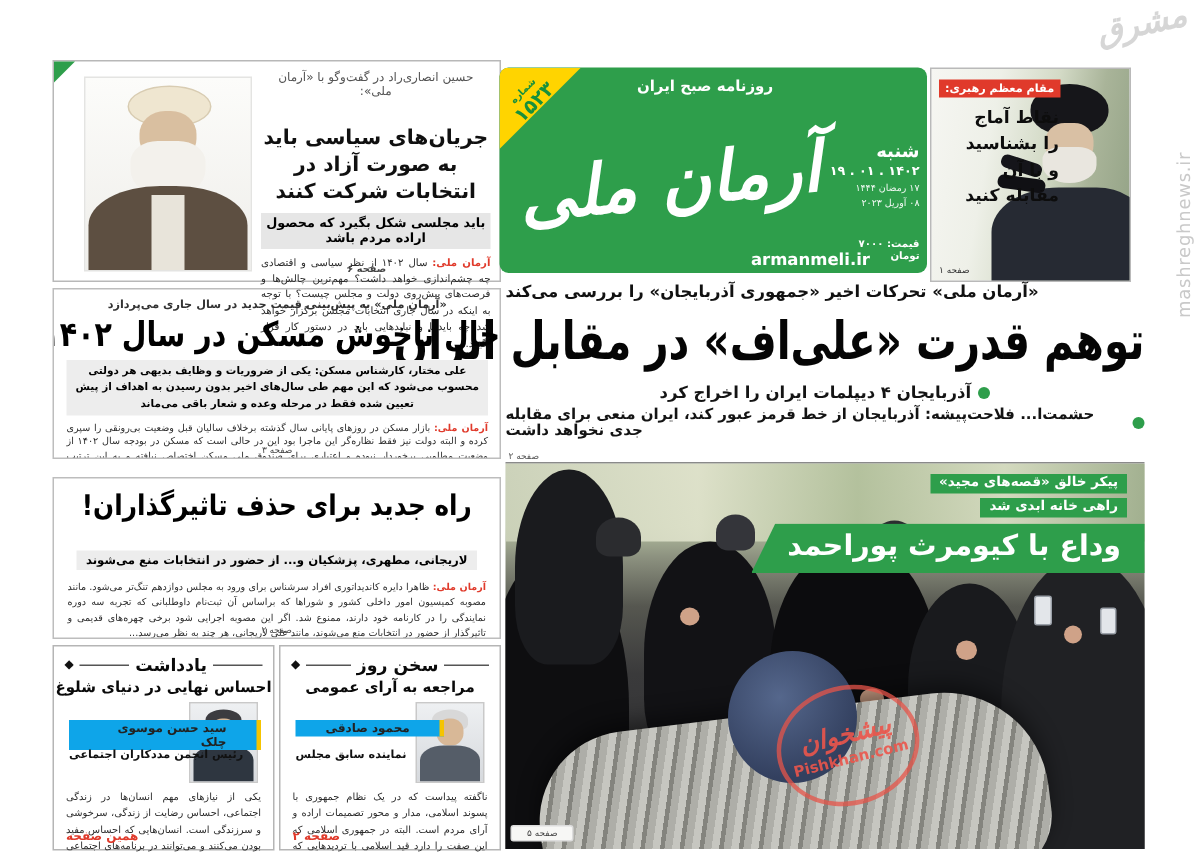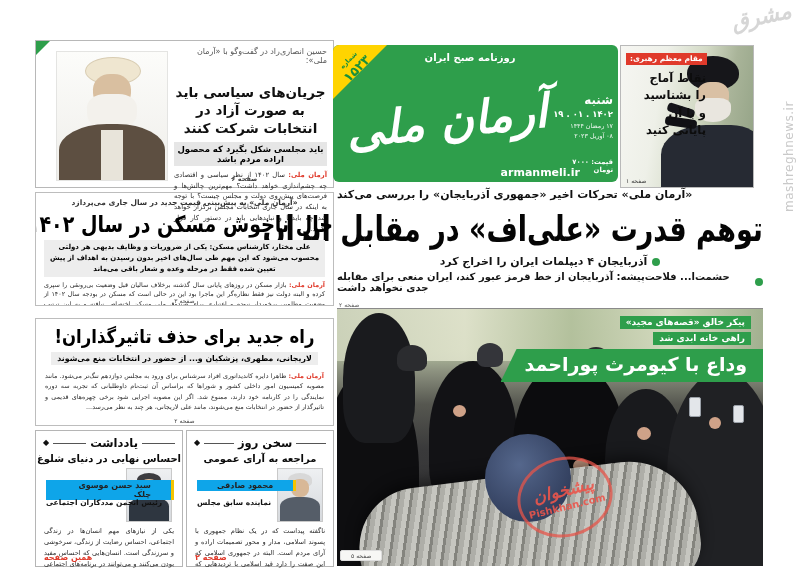--- a/index.html
+++ b/index.html
@@ -13,21 +13,21 @@
   
   #interview{position:absolute;left:35px;top:40px;width:297px;height:146px;border:1px solid #b8b8b8;background:#fff;}
   #interview .fold{position:absolute;left:0;top:0;width:0;height:0;border-top:14px solid #2e9e4b;border-right:14px solid transparent;}
   #interview-photo{position:absolute;left:20px;top:10px;width:110px;height:128px;background:linear-gradient(180deg,#fcfcfa,#efeeea);overflow:hidden;border:1px solid #e4e4e2;}
   .cl-turban{position:absolute;left:28px;top:5px;width:54px;height:26px;background:#efe6d0;border:1px solid #d8ccb2;border-radius:50%;}
   .cl-face{position:absolute;left:36px;top:22px;width:38px;height:34px;background:#d9bfa0;border-radius:45%;}
   .cl-beard{position:absolute;left:30px;top:42px;width:50px;height:38px;background:#f3f1ec;border-radius:40% 40% 55% 55%;}
   .cl-robe{position:absolute;left:2px;top:72px;width:106px;height:58px;background:#5d4f41;border-radius:45% 45% 0 0;}
   .cl-inner{position:absolute;left:44px;top:78px;width:22px;height:50px;background:#e8e4da;}
   #interview .txt{position:absolute;right:6px;left:138px;top:6px;bottom:4px;}
-  #interview .kicker{font-size:8px;color:#555;}
+  #interview .kicker{font-size:8px;color:#555;text-align:center;}
   #interview .title{font-size:13.5px;font-weight:bold;color:#101010;text-align:center;line-height:1.35;margin-top:18px;}
   #interview .sub{font-size:8.5px;font-weight:bold;text-align:center;background:#e6e6e6;padding:2px 3px;margin-top:4px;}
   #interview .body{font-size:6.8px;line-height:1.6;text-align:justify;color:#2b2b2b;margin-top:4px;}
   .redlead{color:#e03a2b;font-weight:bold;}
   #interview .page{position:absolute;bottom:0;left:0;right:12px;text-align:center;font-size:6.5px;color:#444;font-weight:bold;}
 
   
   #masthead{position:absolute;left:333px;top:45px;width:285px;height:137px;background:#2e9e4b;border-radius:6px;overflow:hidden;}
   #m-corner{position:absolute;left:0;top:0;width:0;height:0;border-top:54px solid #ffd400;border-right:54px solid transparent;}
   #m-issue{position:absolute;left:-2px;top:9px;width:46px;transform:rotate(-45deg);color:#17903c;text-align:center;}
@@ -69,21 +69,21 @@
   #housing{position:absolute;left:35px;top:192px;width:297px;height:112px;border:1px solid #bdbdbd;text-align:center;overflow:hidden;}
   #housing .kicker{font-size:7.5px;color:#333;font-weight:bold;margin-top:5px;}
   #housing .headline{display:inline-block;font-size:19px;font-weight:bold;transform:scaleY(1.2);transform-origin:center top;margin-top:3px;white-space:nowrap;}
   #housing .sub{font-size:7px;font-weight:bold;margin:8px 8px 0;background:#ededed;padding:2px 3px;line-height:1.55;text-align:center;}
   #housing .body{margin:4px 8px 0;font-size:6.4px;line-height:1.55;text-align:justify;color:#2a2a2a;}
   #housing .page{position:absolute;bottom:1px;left:0;right:0;font-size:6px;color:#444;text-align:center;}
 
   
   #elimination{position:absolute;left:35px;top:318px;width:297px;height:106px;border:1px solid #bdbdbd;text-align:center;overflow:hidden;}
   #elimination .headline{display:inline-block;font-size:16.5px;font-weight:bold;transform:scaleY(1.15);transform-origin:center top;margin-top:7px;white-space:nowrap;}
-  #elimination .sub{display:inline-block;font-size:7.8px;font-weight:bold;background:#ededed;padding:2px 6px;margin-top:7px;}
+  #elimination .sub{display:inline-block;font-size:7.8px;font-weight:bold;background:#ededed;padding:2px 6px;margin-top:22px;}
   #elimination .body{margin:6px 9px 0;font-size:6.4px;line-height:1.6;text-align:justify;color:#2a2a2a;}
   #elimination .page{position:absolute;bottom:1px;left:0;right:0;font-size:6px;color:#444;text-align:center;}
 
   
   .mini{position:absolute;top:430px;width:146px;height:135px;border:1px solid #b5b5b5;background:#fff;}
   #note-box{left:35px;}
   #speech-box{left:186px;}
   .mini-header{display:flex;align-items:center;gap:4px;margin:5px 7px 1px;}
   .mini-header .line{flex:1;height:1px;background:#555;}
   .mini-header .hdr{font-size:11.5px;font-weight:bold;color:#0a0a0a;}
@@ -168,21 +168,21 @@
     <div class="kh-turban"></div>
     <div class="kh-face"></div>
     <div class="kh-beard"></div>
     <div class="kh-mic1"></div>
     <div class="kh-mic2"></div>
     <div class="tag">مقام معظم رهبری:</div>
     <div class="quote">
       <div>نقاط آماج</div>
       <div>را بشناسید</div>
       <div>و با آن</div>
-      <div>پایانی کنید</div>
+      <div>مقابله کنید</div>
     </div>
     <div class="page">صفحه ۱</div>
   </div>
 
   <div id="main-story">
     <div class="kicker">«آرمان ملی» تحرکات اخیر «جمهوری آذربایجان» را بررسی می‌کند</div>
     <div><span class="headline">توهم قدرت «علی‌اف» در مقابل ایران</span></div>
     <div class="bullet-line b1">
       <span class="dot"></span>
       <span>آذربایجان ۴ دیپلمات ایران را اخراج کرد</span>

